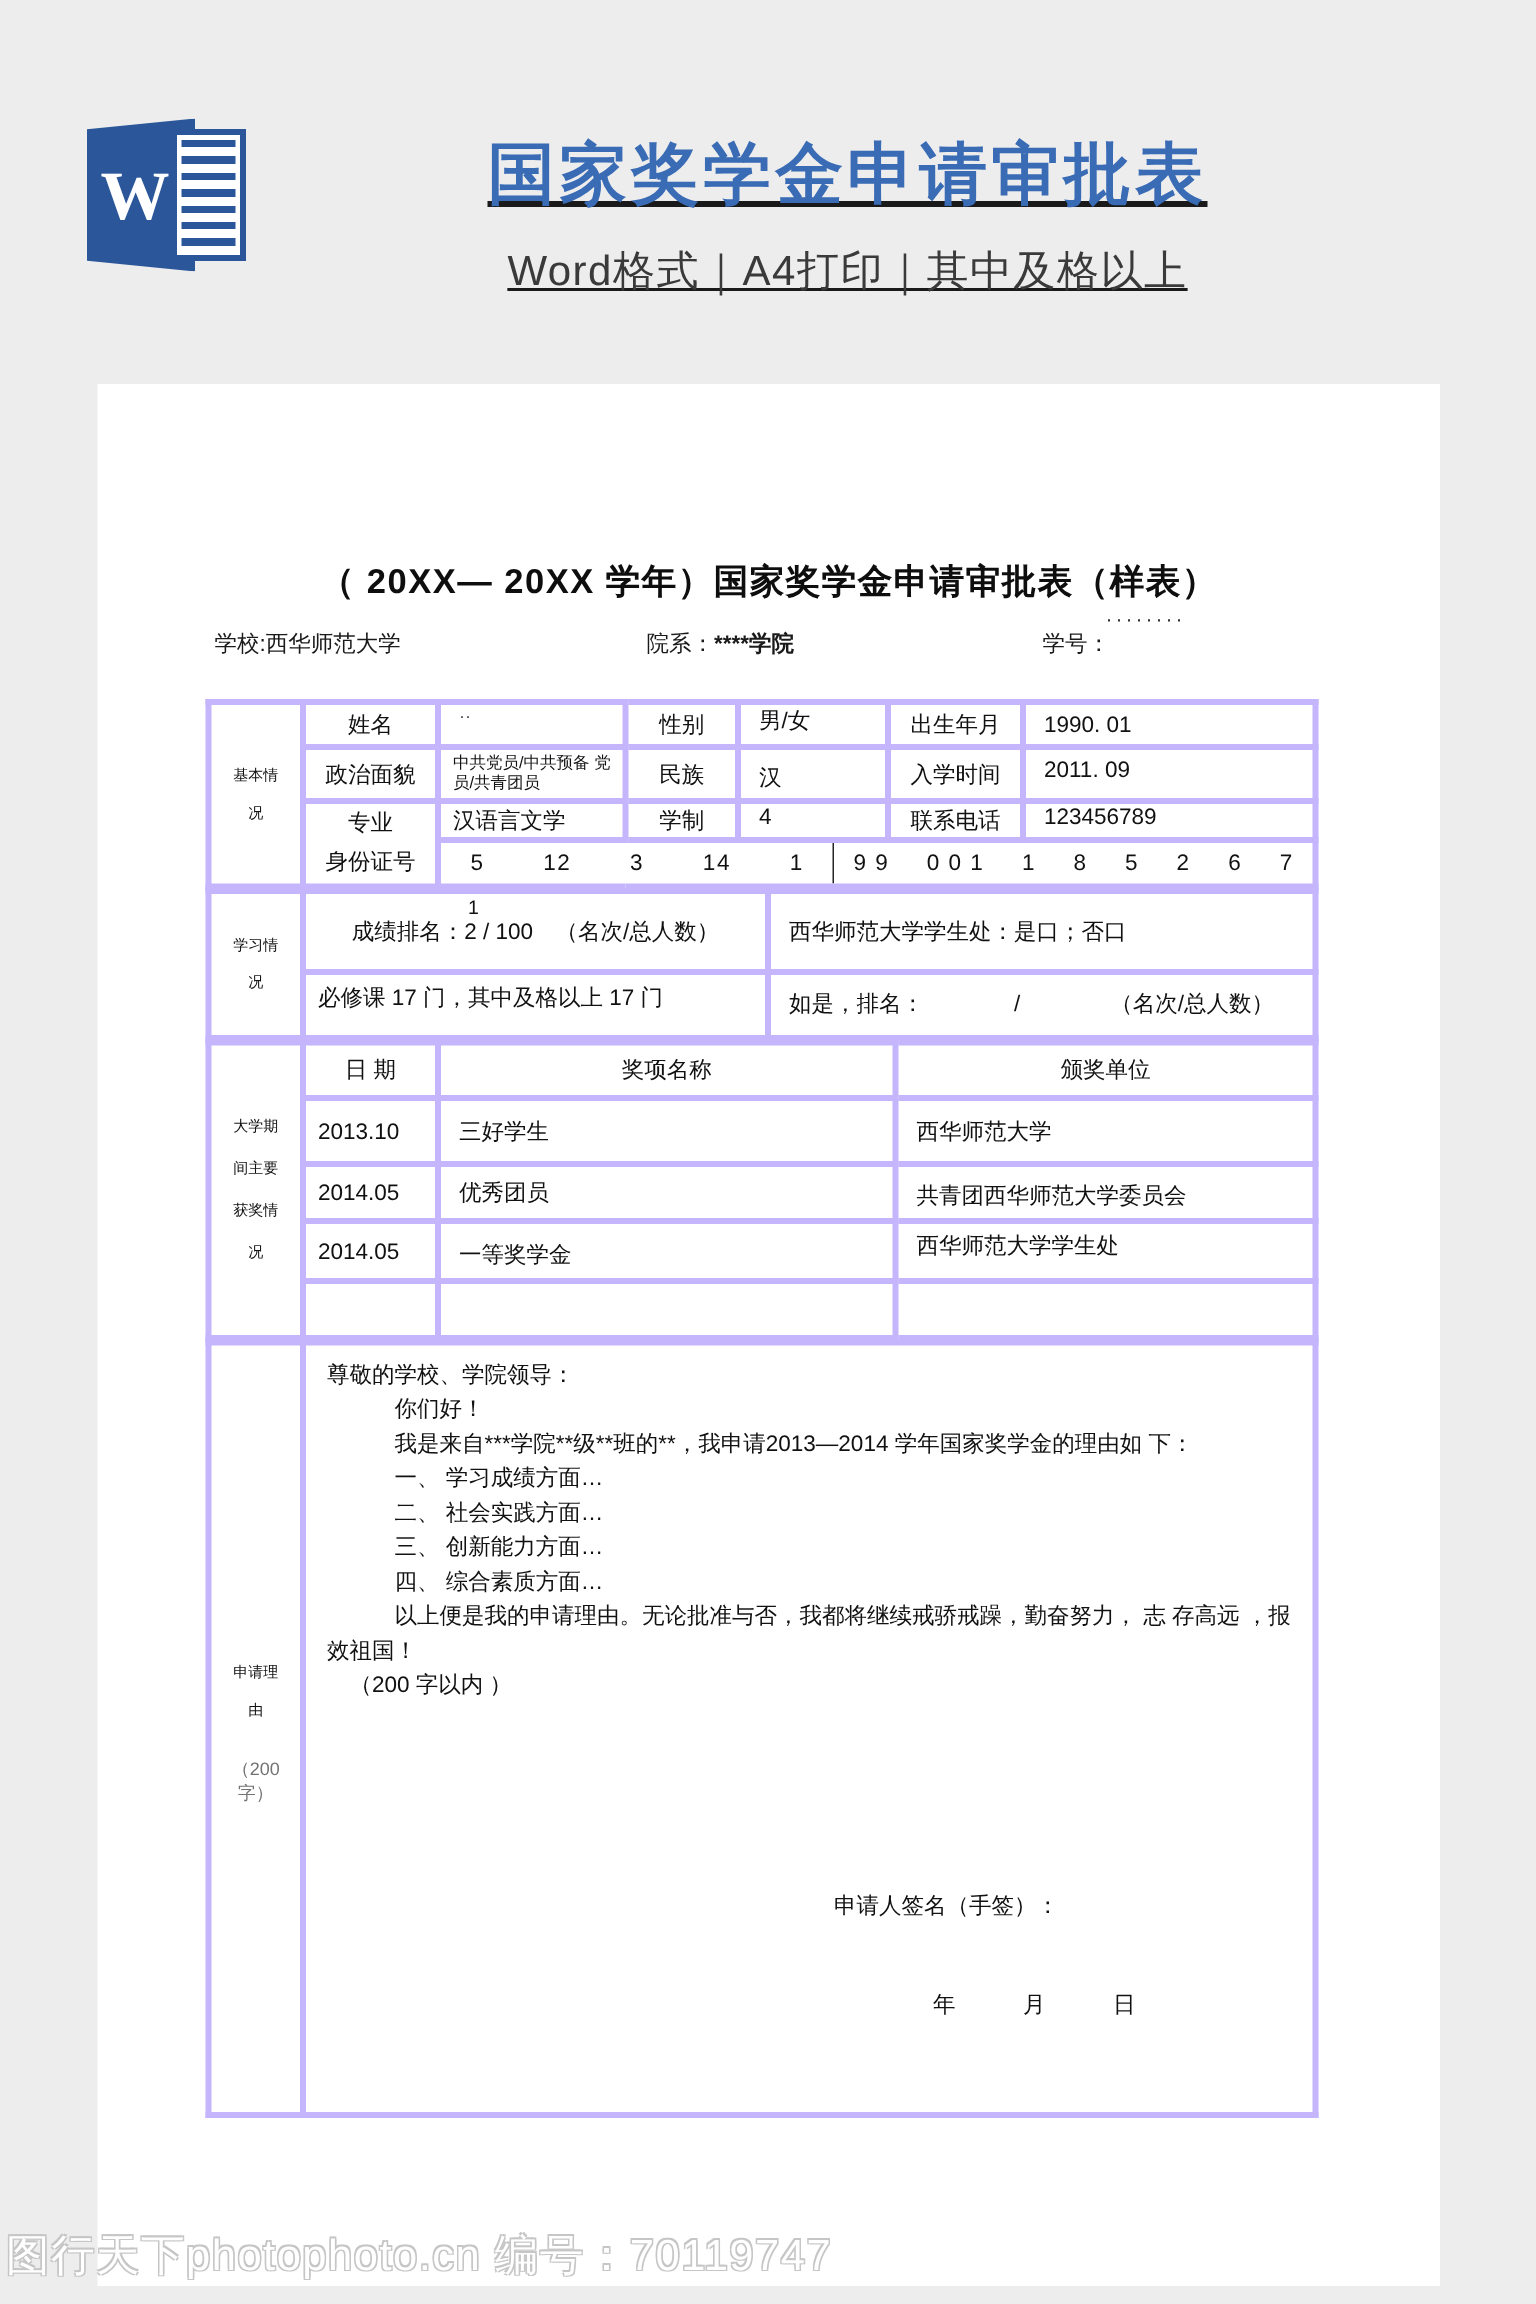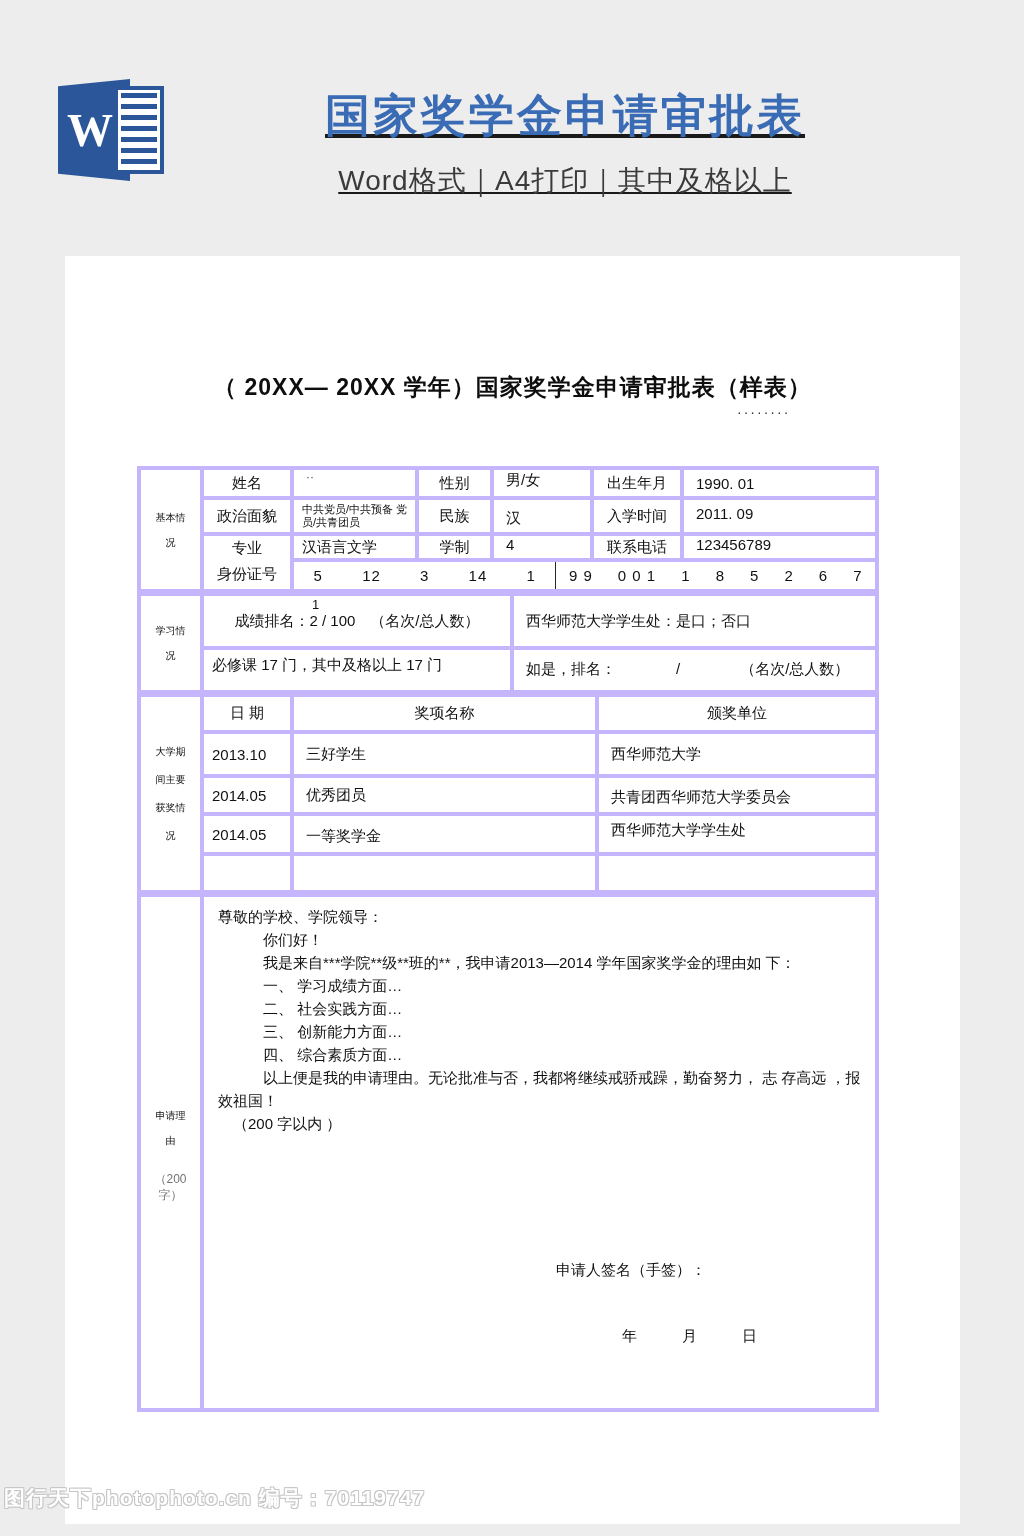--- a/index.html
+++ b/index.html
@@ -60,21 +60,21 @@
   .rank-cell{position:relative;text-align:center;}
   .rank-sup{position:absolute;left:108px;top:1px;font-size:13px;}
   
   td.reason-content{vertical-align:top;position:relative;padding:8px 12px 0 14px;}
   .reason-line{display:block;line-height:23px;font-size:15px;white-space:pre-wrap;}
   .signature{position:absolute;left:352px;top:364px;font-size:15px;white-space:pre;}
   .dateline{position:absolute;left:418px;top:430px;font-size:15px;white-space:pre;}
   td.reason-label{text-align:center;}
   .vnote{display:inline-block;width:46px;font-size:12px;line-height:16px;margin-top:18px;text-align:center;color:#737373;}
   
-  .watermark{position:absolute;left:4px;top:1484px;font-size:21px;font-weight:bold;
+  .watermark{position:absolute;left:4px;top:1484px;font-size:29px;font-weight:normal;
     color:#ffffff;letter-spacing:1px;white-space:nowrap;
     text-shadow:-1px -1px 0 #c6c6c6,1px -1px 0 #c6c6c6,-1px 1px 0 #c6c6c6,1px 1px 0 #c6c6c6;}
 </style>
 </head>
 <body>
 
 <div class="screen">
 
   <header class="top-banner">
     <div class="word-icon">
@@ -90,20 +90,25 @@
       <div class="banner-subtitle">Word格式｜A4打印｜其中及格以上</div>
     </div>
   </header>
 
   <div class="paper">
 
     <div class="doc-title">（ 20XX— 20XX 学年）国家奖学金申请审批表（样表）</div>
 
     <div class="dots">········</div>
 
+    <div class="info-line">
+      <span class="info-item ii-school"><span>学校:</span><span>西华师范大学</span></span>
+      <span class="info-item ii-dept"><span>院系：</span><span class="b">****学院</span></span>
+      <span class="info-item ii-sid"><span>学号：</span></span>
+    </div>
 
     <div class="form-table">
 
       <table>
         <colgroup>
             <col style="width:63px">
             <col style="width:90px">
             <col style="width:125px">
             <col style="width:75px">
             <col style="width:100px">

